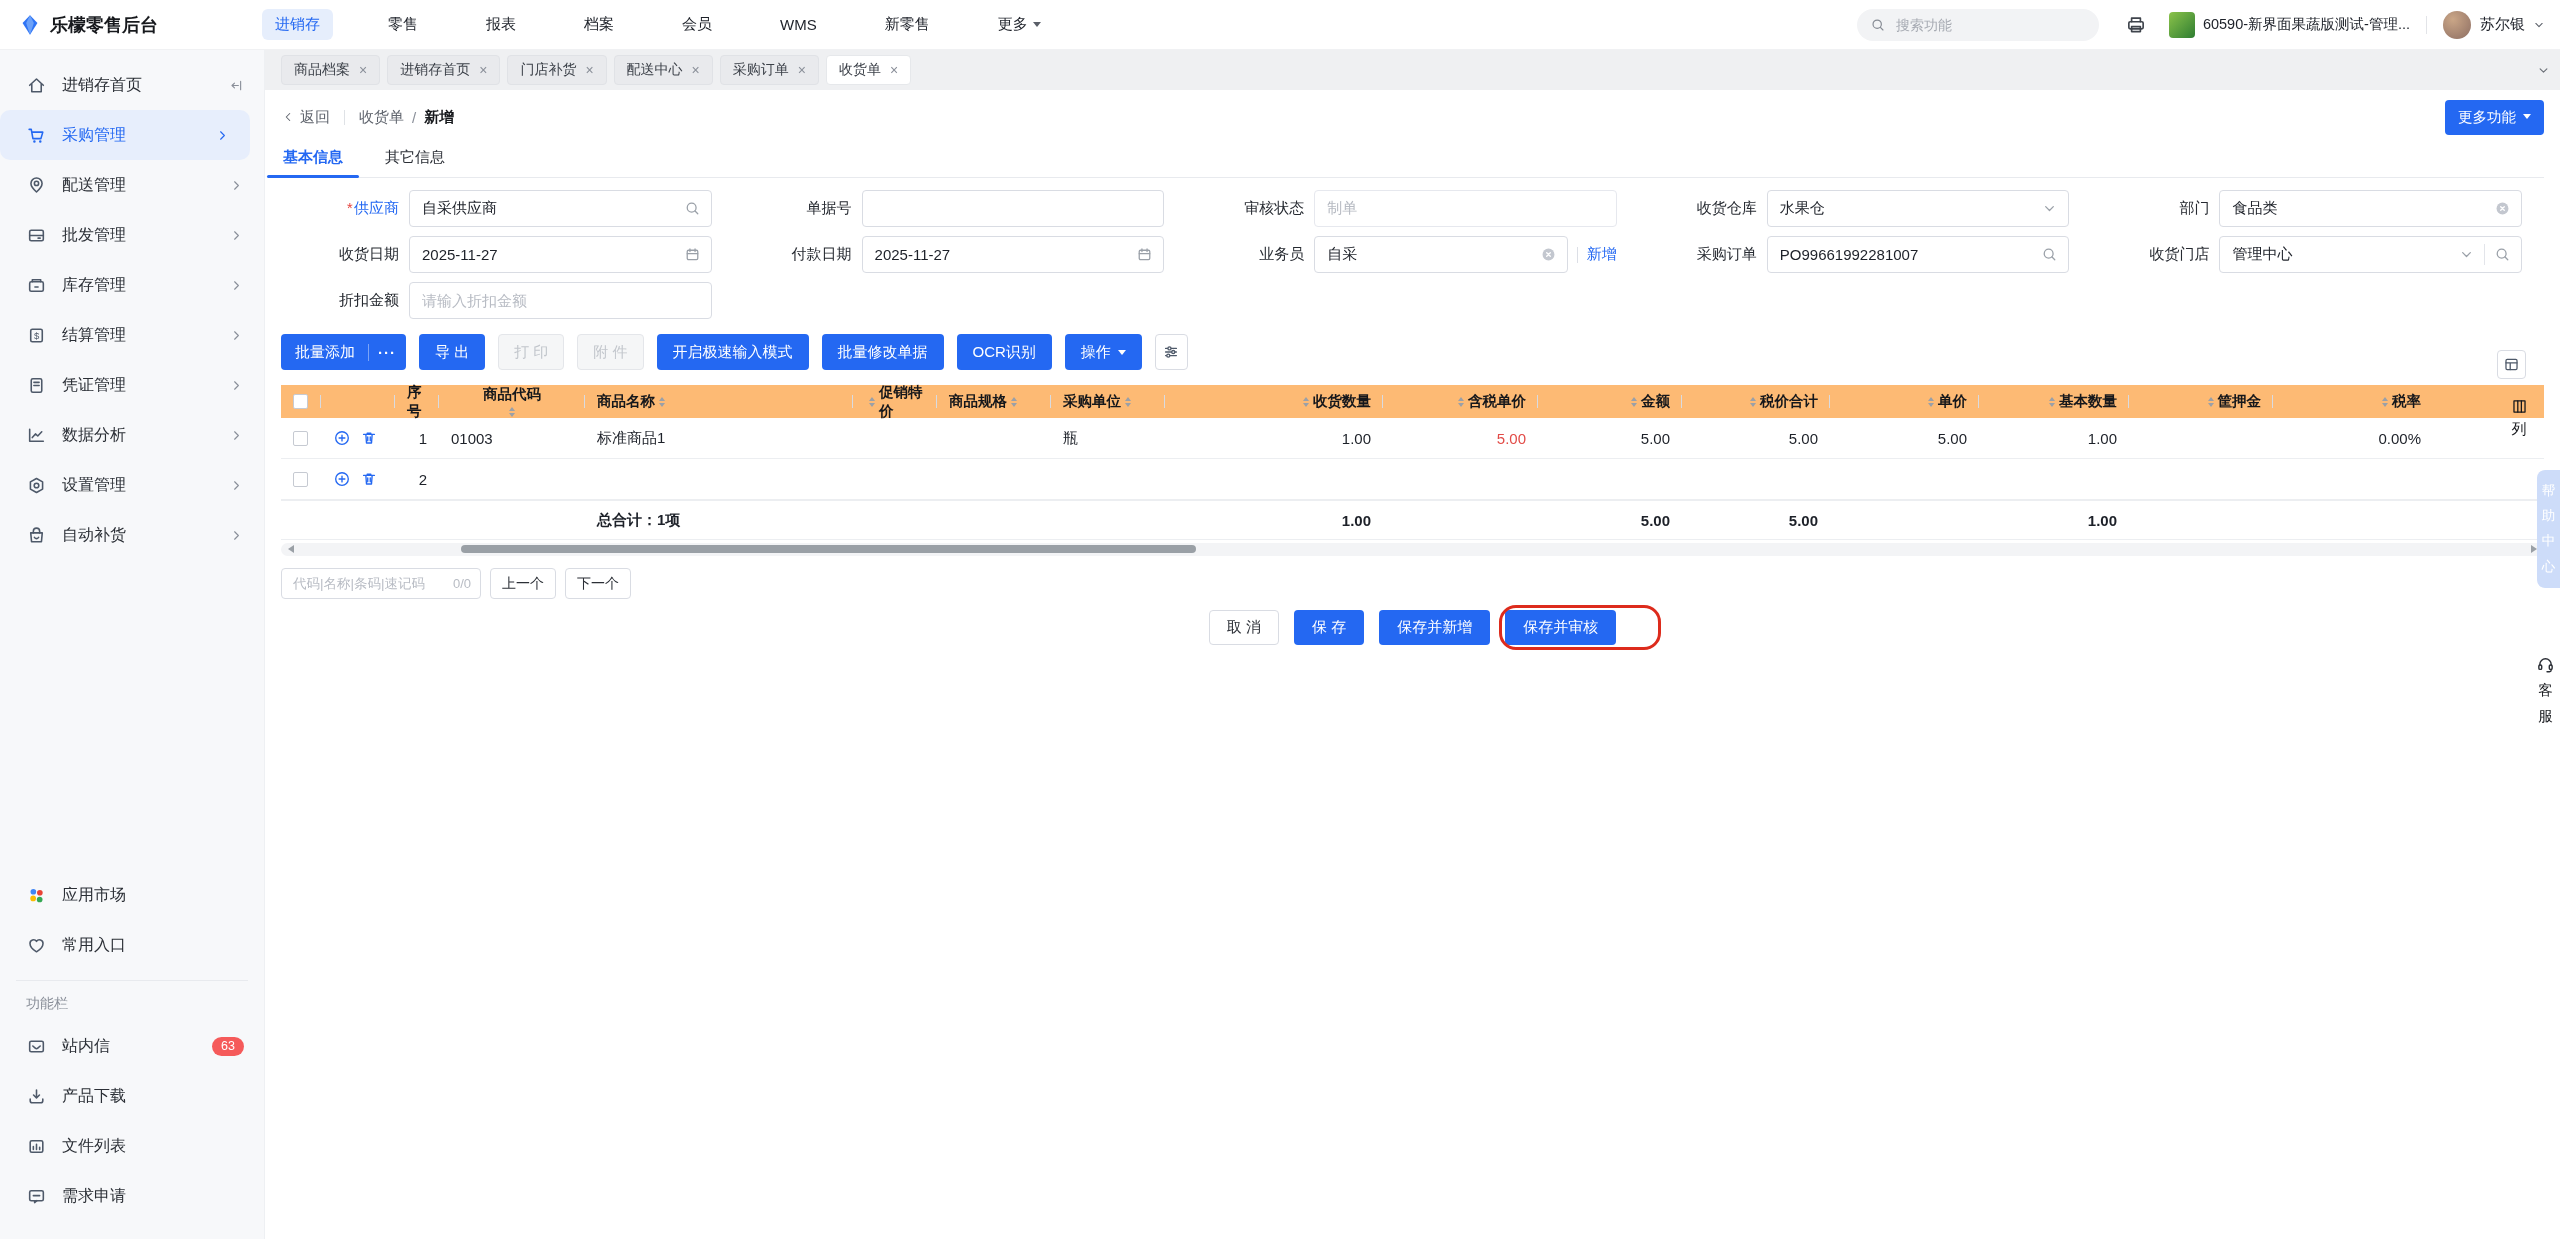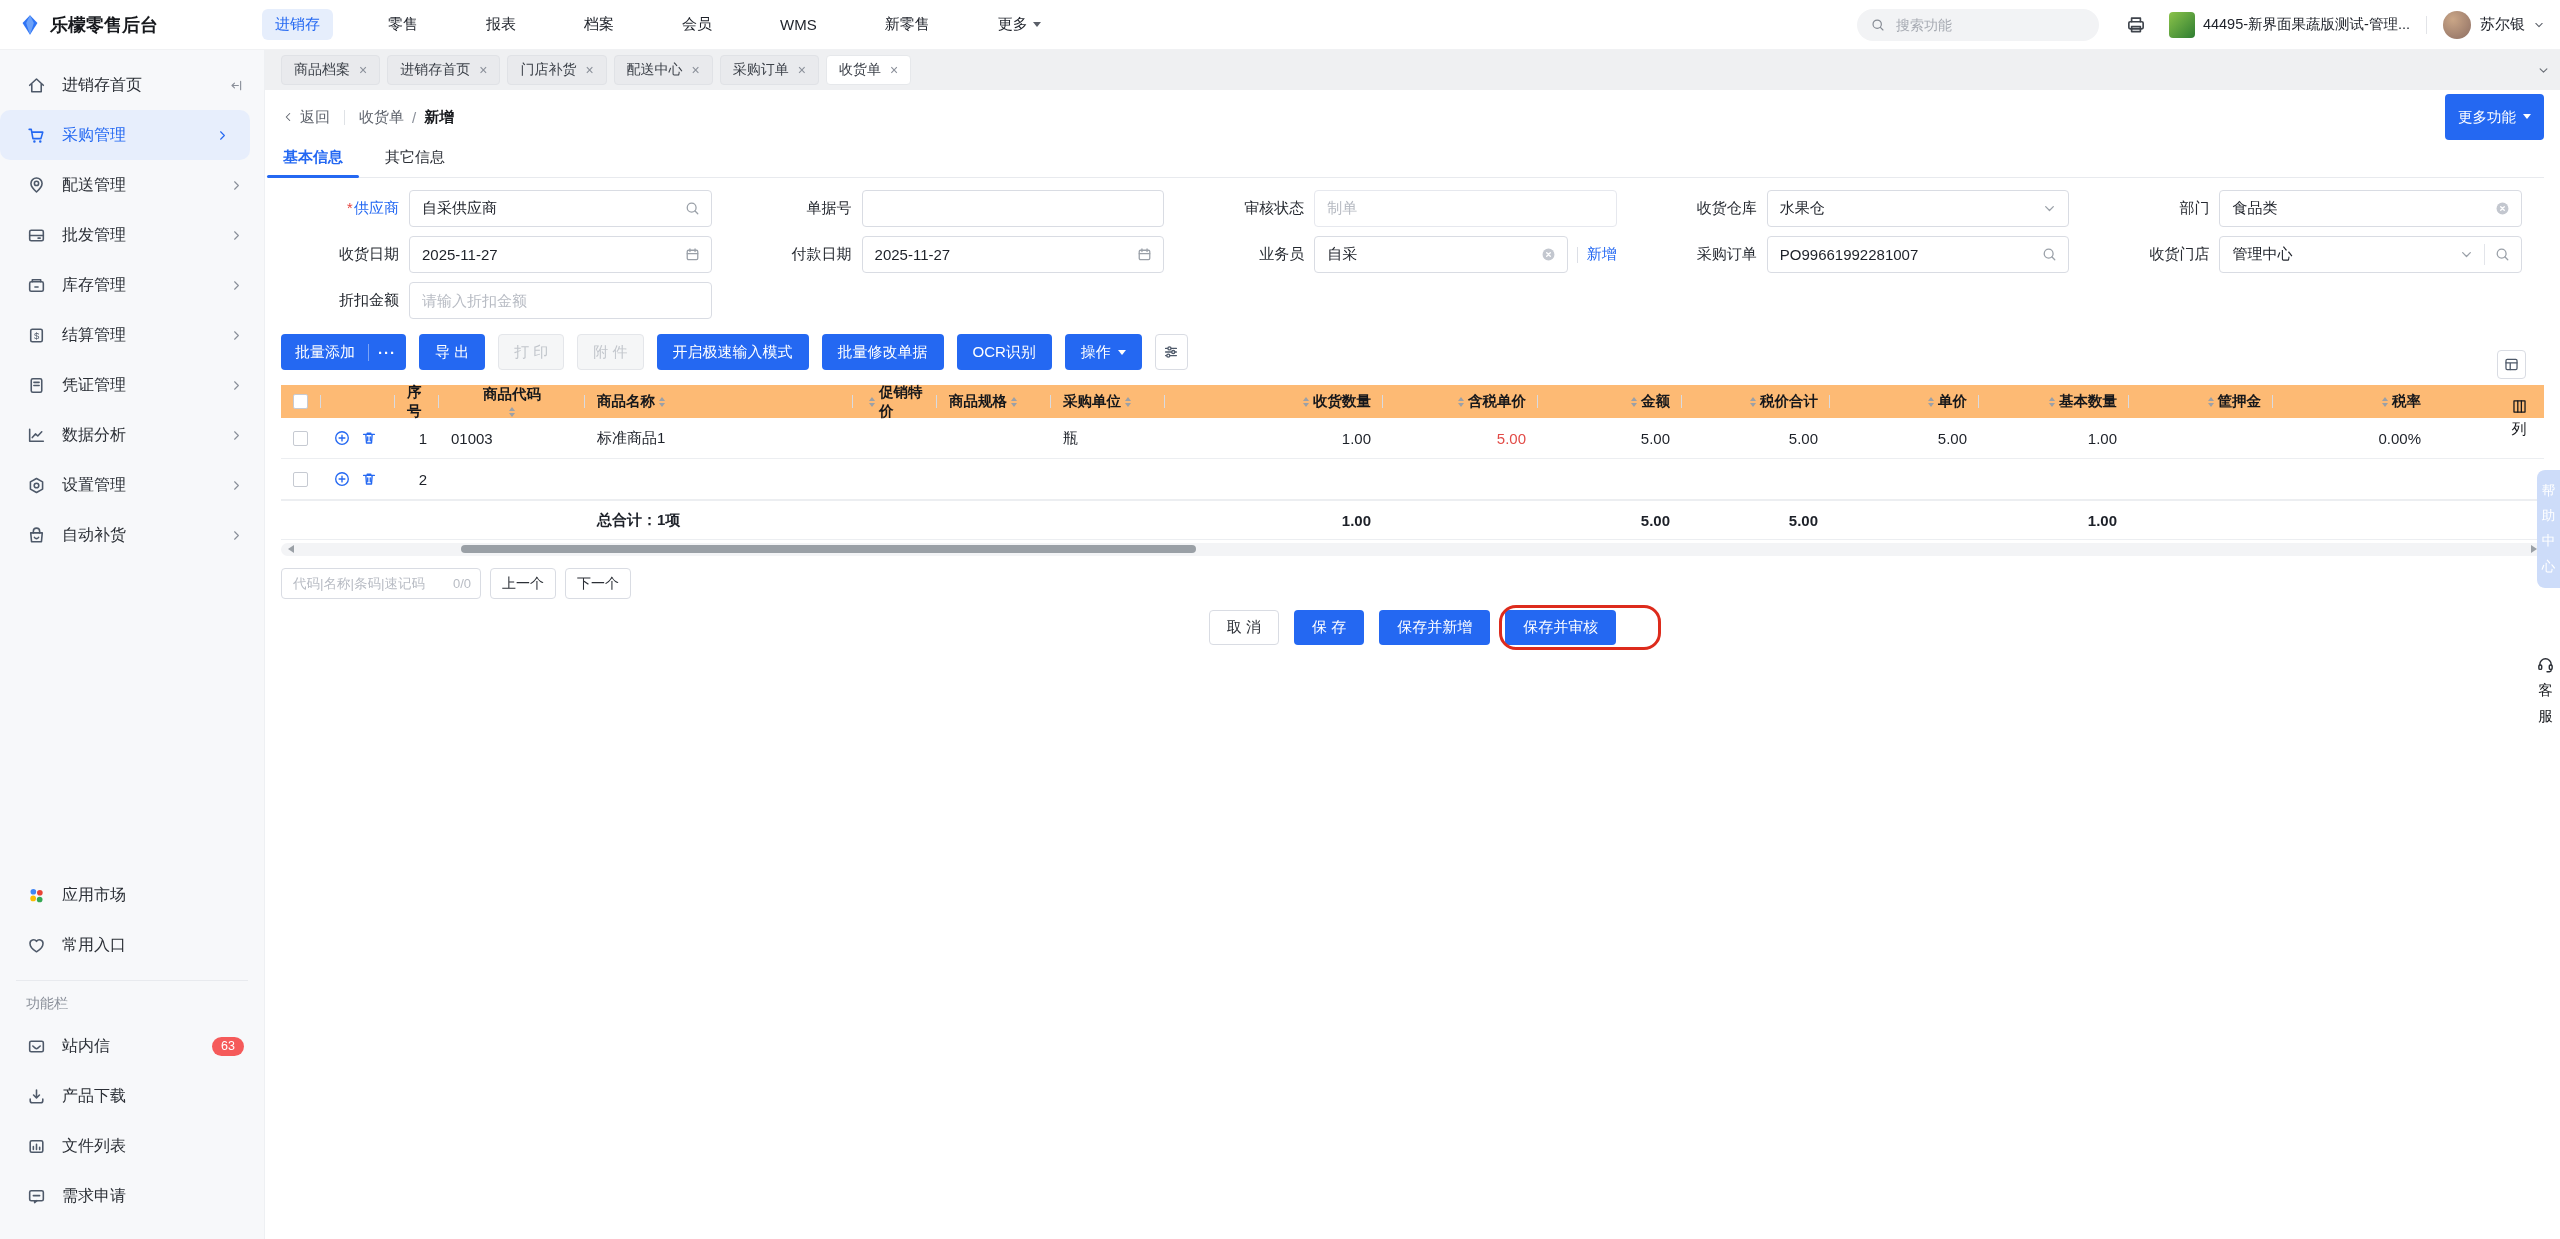--- a/index.html
+++ b/index.html
@@ -52,21 +52,21 @@
 
   .content{flex:1;display:flex;flex-direction:column;min-height:0;padding:0 16px;background:#fff;}
 
   .page-head{height:46px;display:flex;align-items:center;padding-top:8px;flex:none;}
   .back{display:flex;align-items:center;gap:5px;color:#5f646d;cursor:pointer;font-size:15px;}
   .back .icn{width:14px;height:14px;}
   .crumb-div{width:1px;height:15px;background:#dfe2e6;margin:0 14px;}
   .crumb-parent{color:#5f646d;}
   .crumb-sep{color:#8a8f99;margin:0 8px;}
   .crumb-current{color:#17191d;font-weight:700;}
-  .more-btn{margin-left:auto;height:46px;background:#2468f2;color:#fff;border-radius:4px;display:flex;align-items:center;gap:7px;padding:0 13px;font-size:14.5px;cursor:pointer;}
+  .more-btn{margin-left:auto;height:35px;background:#2468f2;color:#fff;border-radius:4px;display:flex;align-items:center;gap:7px;padding:0 13px;font-size:14.5px;cursor:pointer;}
   .more-btn .tri{border-top-color:#fff;margin-top:3px;}
 
   .ftabs{display:flex;gap:38px;border-bottom:1px solid #e8eaee;margin-top:2px;flex:none;}
   .ftab{padding:10px 2px 10px;font-size:15px;color:#2b2f36;position:relative;cursor:pointer;}
   .ftab.active{color:#2468f2;font-weight:700;}
   .ftab.active::after{content:"";position:absolute;left:-14px;right:-14px;bottom:-1px;height:3px;background:#2468f2;border-radius:2px;}
 
   
   .form{display:grid;grid-template-columns:repeat(5,1fr);row-gap:9px;margin-top:12px;flex:none;}
   .field{display:flex;align-items:center;height:37px;padding-right:22px;}
@@ -203,21 +203,21 @@
       </div>
       <span class="icn np-print" id="nav-print-icon">
           <svg viewBox="0 0 20 20" fill="none" stroke="currentColor" stroke-width="1.5" stroke-linecap="round" stroke-linejoin="round">
             <path d="M6 7V3.8h8V7"></path>
             <rect x="3.5" y="7" width="13" height="6.5" rx="1.2"></rect>
             <path d="M6 11.5h8V16H6z"></path>
           </svg>
         </span>
       <div class="store-chip">
         <span class="store-logo"></span>
-        <span class="store-name">44495-新界面果蔬版测试-管理...</span>
+        <span class="store-name">60590-新界面果蔬版测试-管理...</span>
       </div>
       <span class="nav-divider"></span>
       <span class="avatar"></span>
       <span class="username">苏尔银</span>
       <span class="icn chev" id="user-chev">
           <svg viewBox="0 0 20 20" fill="none" stroke="currentColor" stroke-width="1.5" stroke-linecap="round" stroke-linejoin="round">
             <path d="M5.5 7.8l4.5 4.5 4.5-4.5"></path>
           </svg>
         </span>
     </div>

